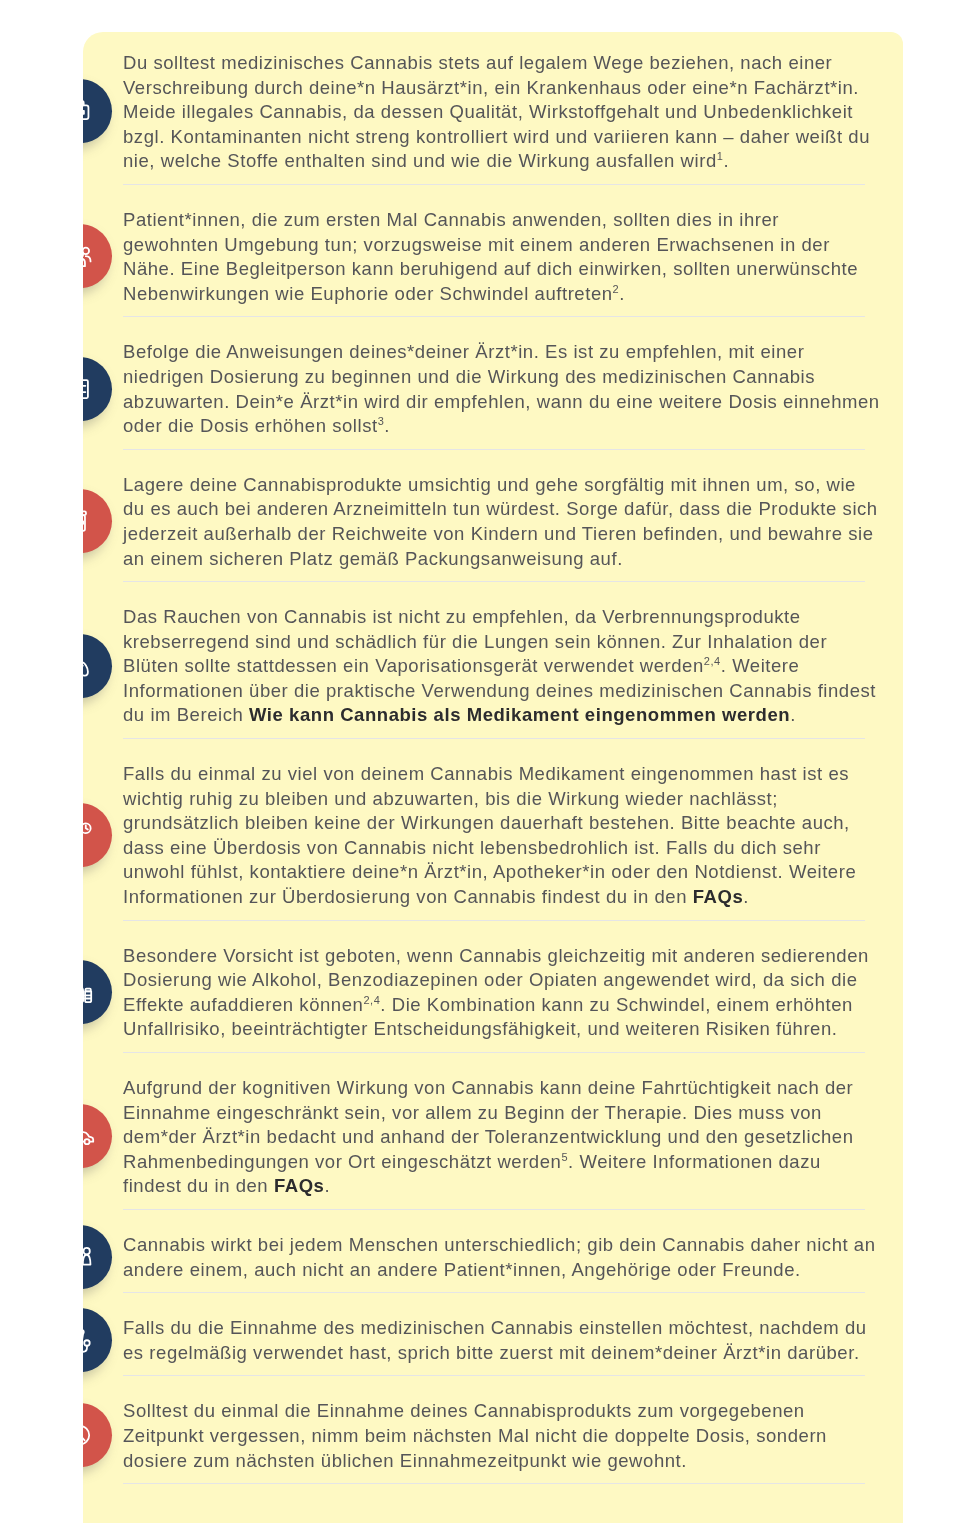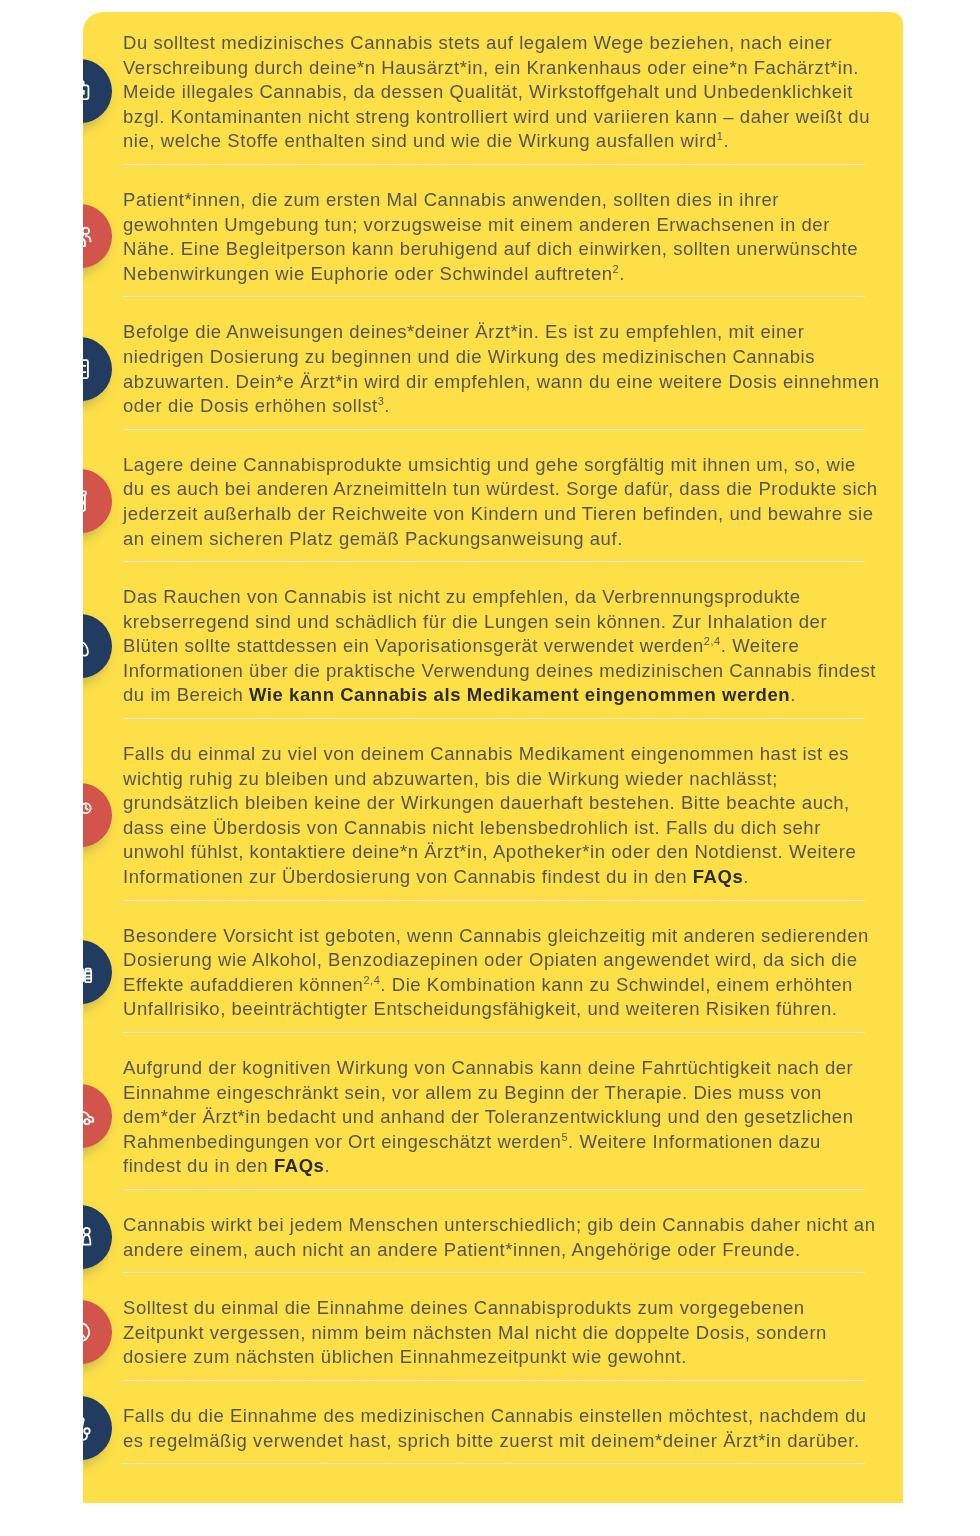--- a/index.html
+++ b/index.html
@@ -10,24 +10,24 @@
   body {
     width: 980px;
     height: 1536px;
     position: relative;
     overflow: hidden;
     font-family: "Liberation Sans", sans-serif;
   }
   .card {
     position: absolute;
     left: 83px;
-    top: 12px;
+    top: 32px;
     width: 820px;
     height: 1491px;
-    background: #fde047;
+    background: #fef9c3;
     border-radius: 20px 12px 0 0;
     box-sizing: border-box;
     padding: 5px 23px 0 40px;
     overflow: hidden;
   }
   .block { position: relative; }
   .content { padding: 14px 0 9px; }
   .block:first-child .content { padding-top: 14px; }
   .text {
     margin: 0;
@@ -217,41 +217,41 @@
         <path d="M24.3 15.7 c-2.4 0-3.6 3.6-3.6 9.3 h7.2 c0-5.7-1.2-9.3-3.6-9.3 z"></path>
       </svg>
     </div>
     <div class="content">
       <p class="text"><span>Cannabis wirkt bei jedem Menschen unterschiedlich; gib dein Cannabis daher nicht an andere einem, auch nicht an andere Patient*innen, Angehörige oder Freunde.</span></p>
       <div class="divider" style="margin-top:10px;"></div>
     </div>
   </section>
 
   <section class="block">
-    <div class="icon-circle red">
-      <svg width="38" height="38" viewBox="0 0 36 36">
-        <circle cx="18" cy="18" r="8.7"></circle>
-        <path d="M18 11.8 v6.2 l4.4 4.9"></path>
-      </svg>
-    </div>
-    <div class="content">
-      <p class="text"><span>Solltest du einmal die Einnahme deines Cannabisprodukts zum vorgegebenen Zeitpunkt vergessen, nimm beim nächsten Mal nicht die doppelte Dosis, sondern dosiere zum nächsten üblichen Einnahmezeitpunkt wie gewohnt.</span></p>
-      <div class="divider" style="margin-top:10px;"></div>
-    </div>
-  </section>
-
-  <section class="block">
     <div class="icon-circle navy">
       <svg width="38" height="38" viewBox="0 0 36 36">
         <path d="M13.4 8.6 c-1.6-.8-3 .1-3 1.6 0 1 .7 1.7 1.7 1.9"></path>
         <path d="M18.6 8.6 c1.6-.8 3 .1 3 1.6 0 1-.7 1.7-1.7 1.9"></path>
         <path d="M12.1 12.1 l.9 5.6 c.4 2.6 1.7 4 3.5 4 s3.1-1.4 3.5-4 l.9-5.6"></path>
         <path d="M16.5 21.7 v2.6 c0 3 1.6 4.7 4.2 4.7 2.4 0 3.9-1.4 3.9-3.8 v-1.9"></path>
         <circle cx="24.6" cy="20.7" r="2.6"></circle>
       </svg>
     </div>
     <div class="content">
       <p class="text"><span>Falls du die Einnahme des medizinischen Cannabis einstellen möchtest, nachdem du es regelmäßig verwendet hast, sprich bitte zuerst mit deinem*deiner Ärzt*in darüber.</span></p>
       <div class="divider" style="margin-top:10px;"></div>
     </div>
   </section>
 
+  <section class="block">
+    <div class="icon-circle red">
+      <svg width="38" height="38" viewBox="0 0 36 36">
+        <circle cx="18" cy="18" r="8.7"></circle>
+        <path d="M18 11.8 v6.2 l4.4 4.9"></path>
+      </svg>
+    </div>
+    <div class="content">
+      <p class="text"><span>Solltest du einmal die Einnahme deines Cannabisprodukts zum vorgegebenen Zeitpunkt vergessen, nimm beim nächsten Mal nicht die doppelte Dosis, sondern dosiere zum nächsten üblichen Einnahmezeitpunkt wie gewohnt.</span></p>
+      <div class="divider" style="margin-top:10px;"></div>
+    </div>
+  </section>
+
 </div>
 
 </body></html>

